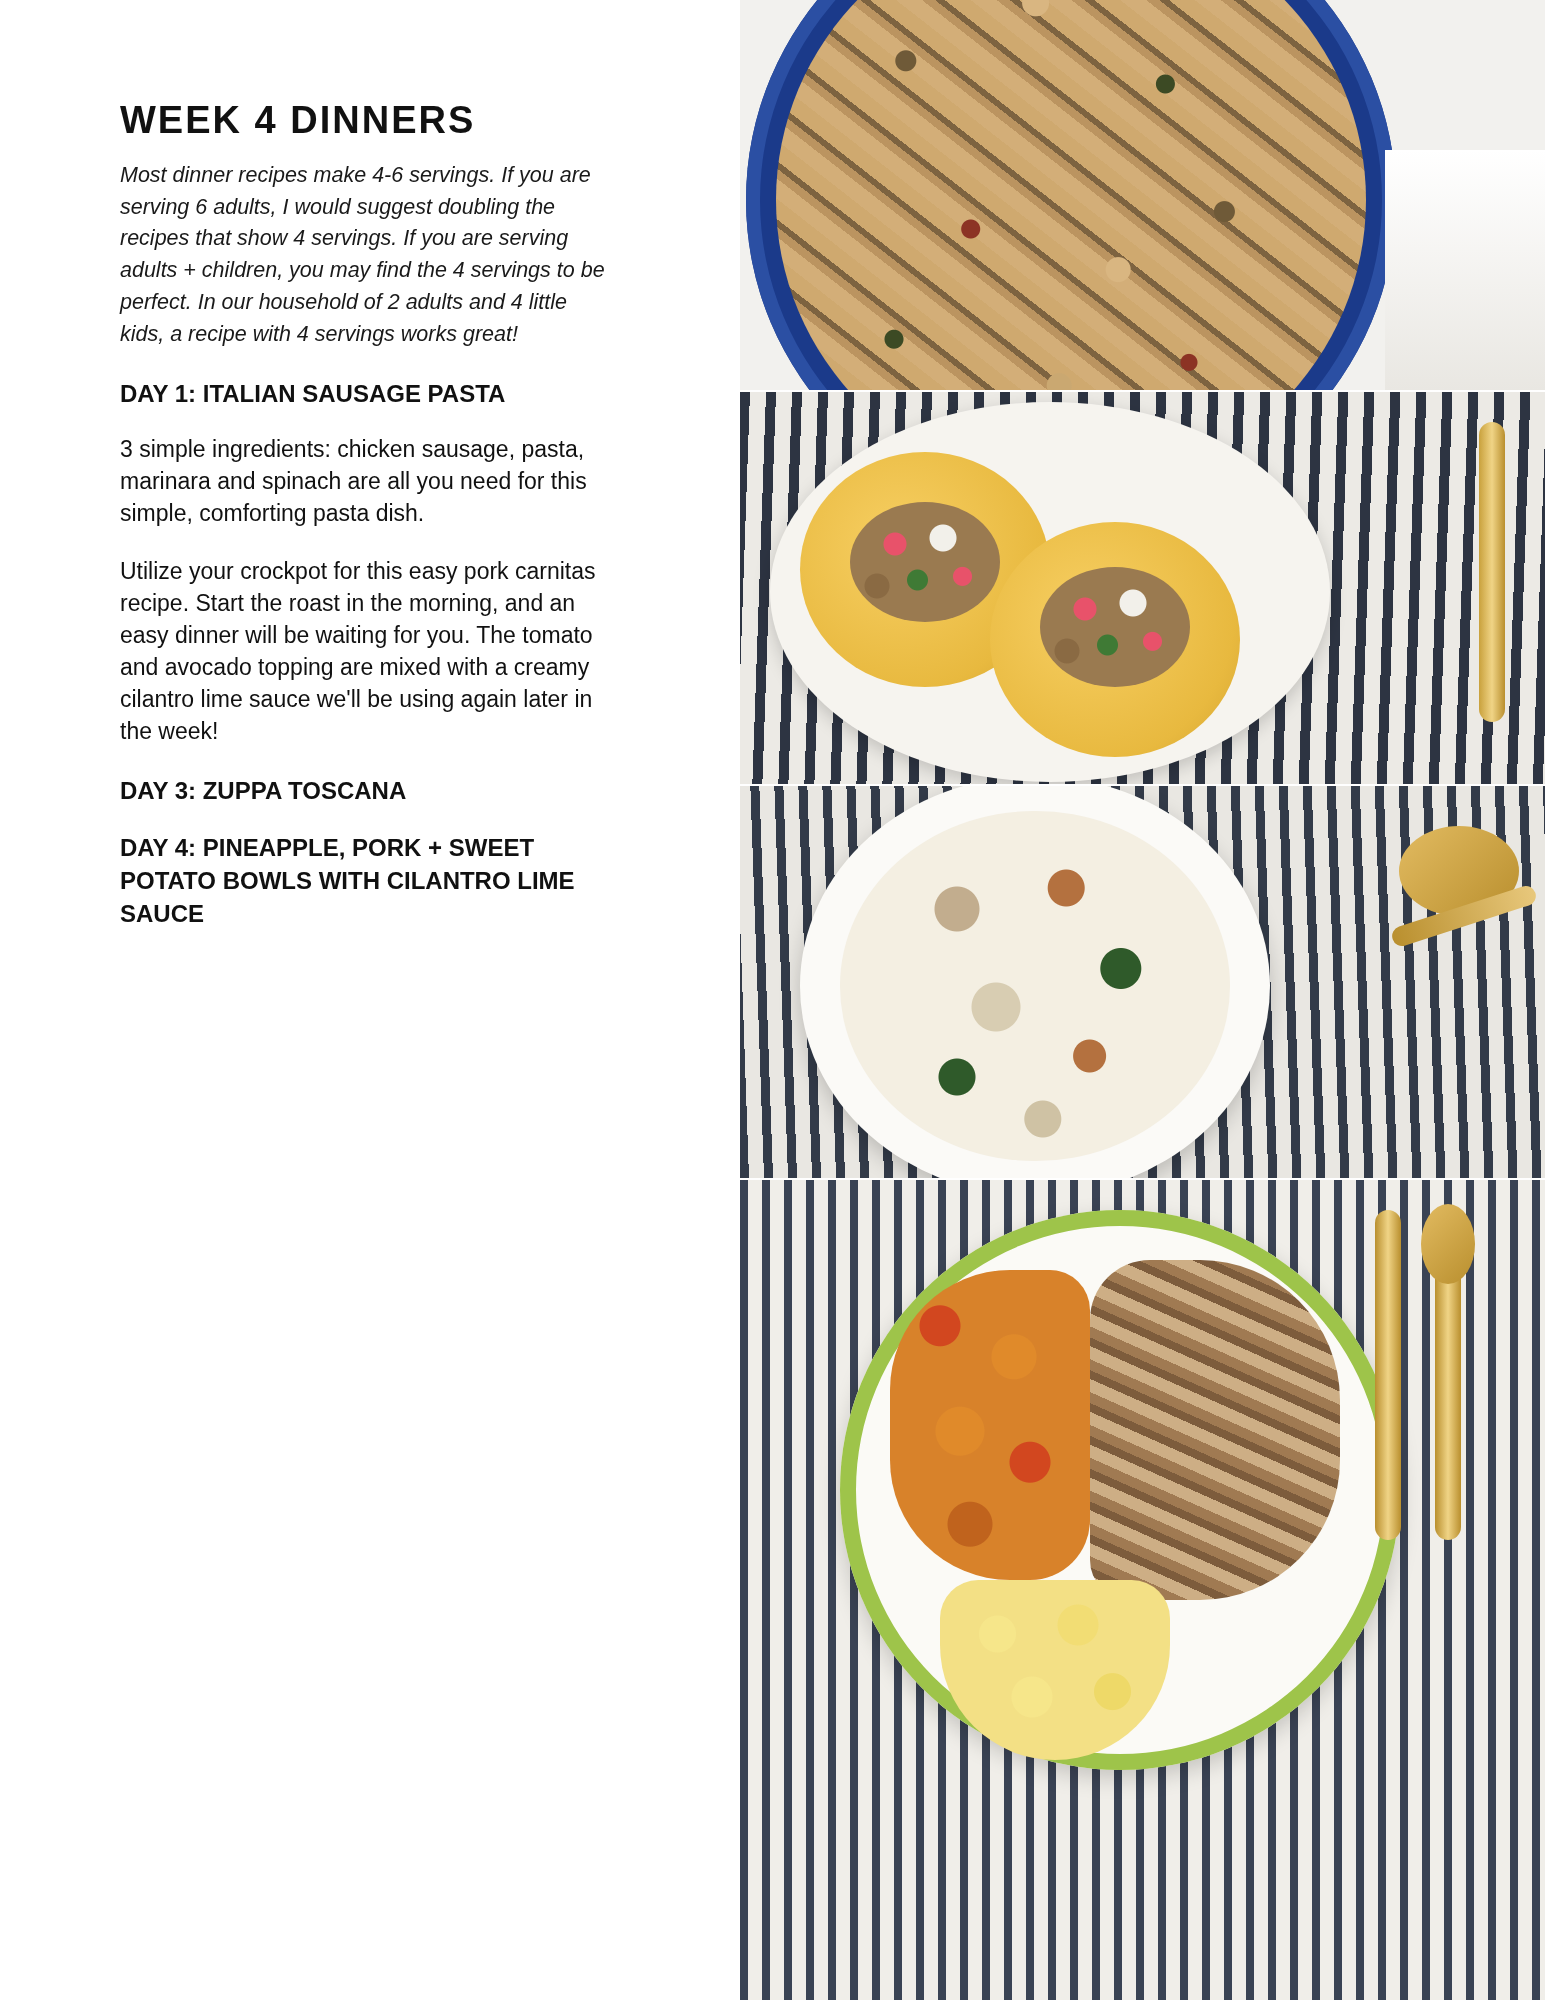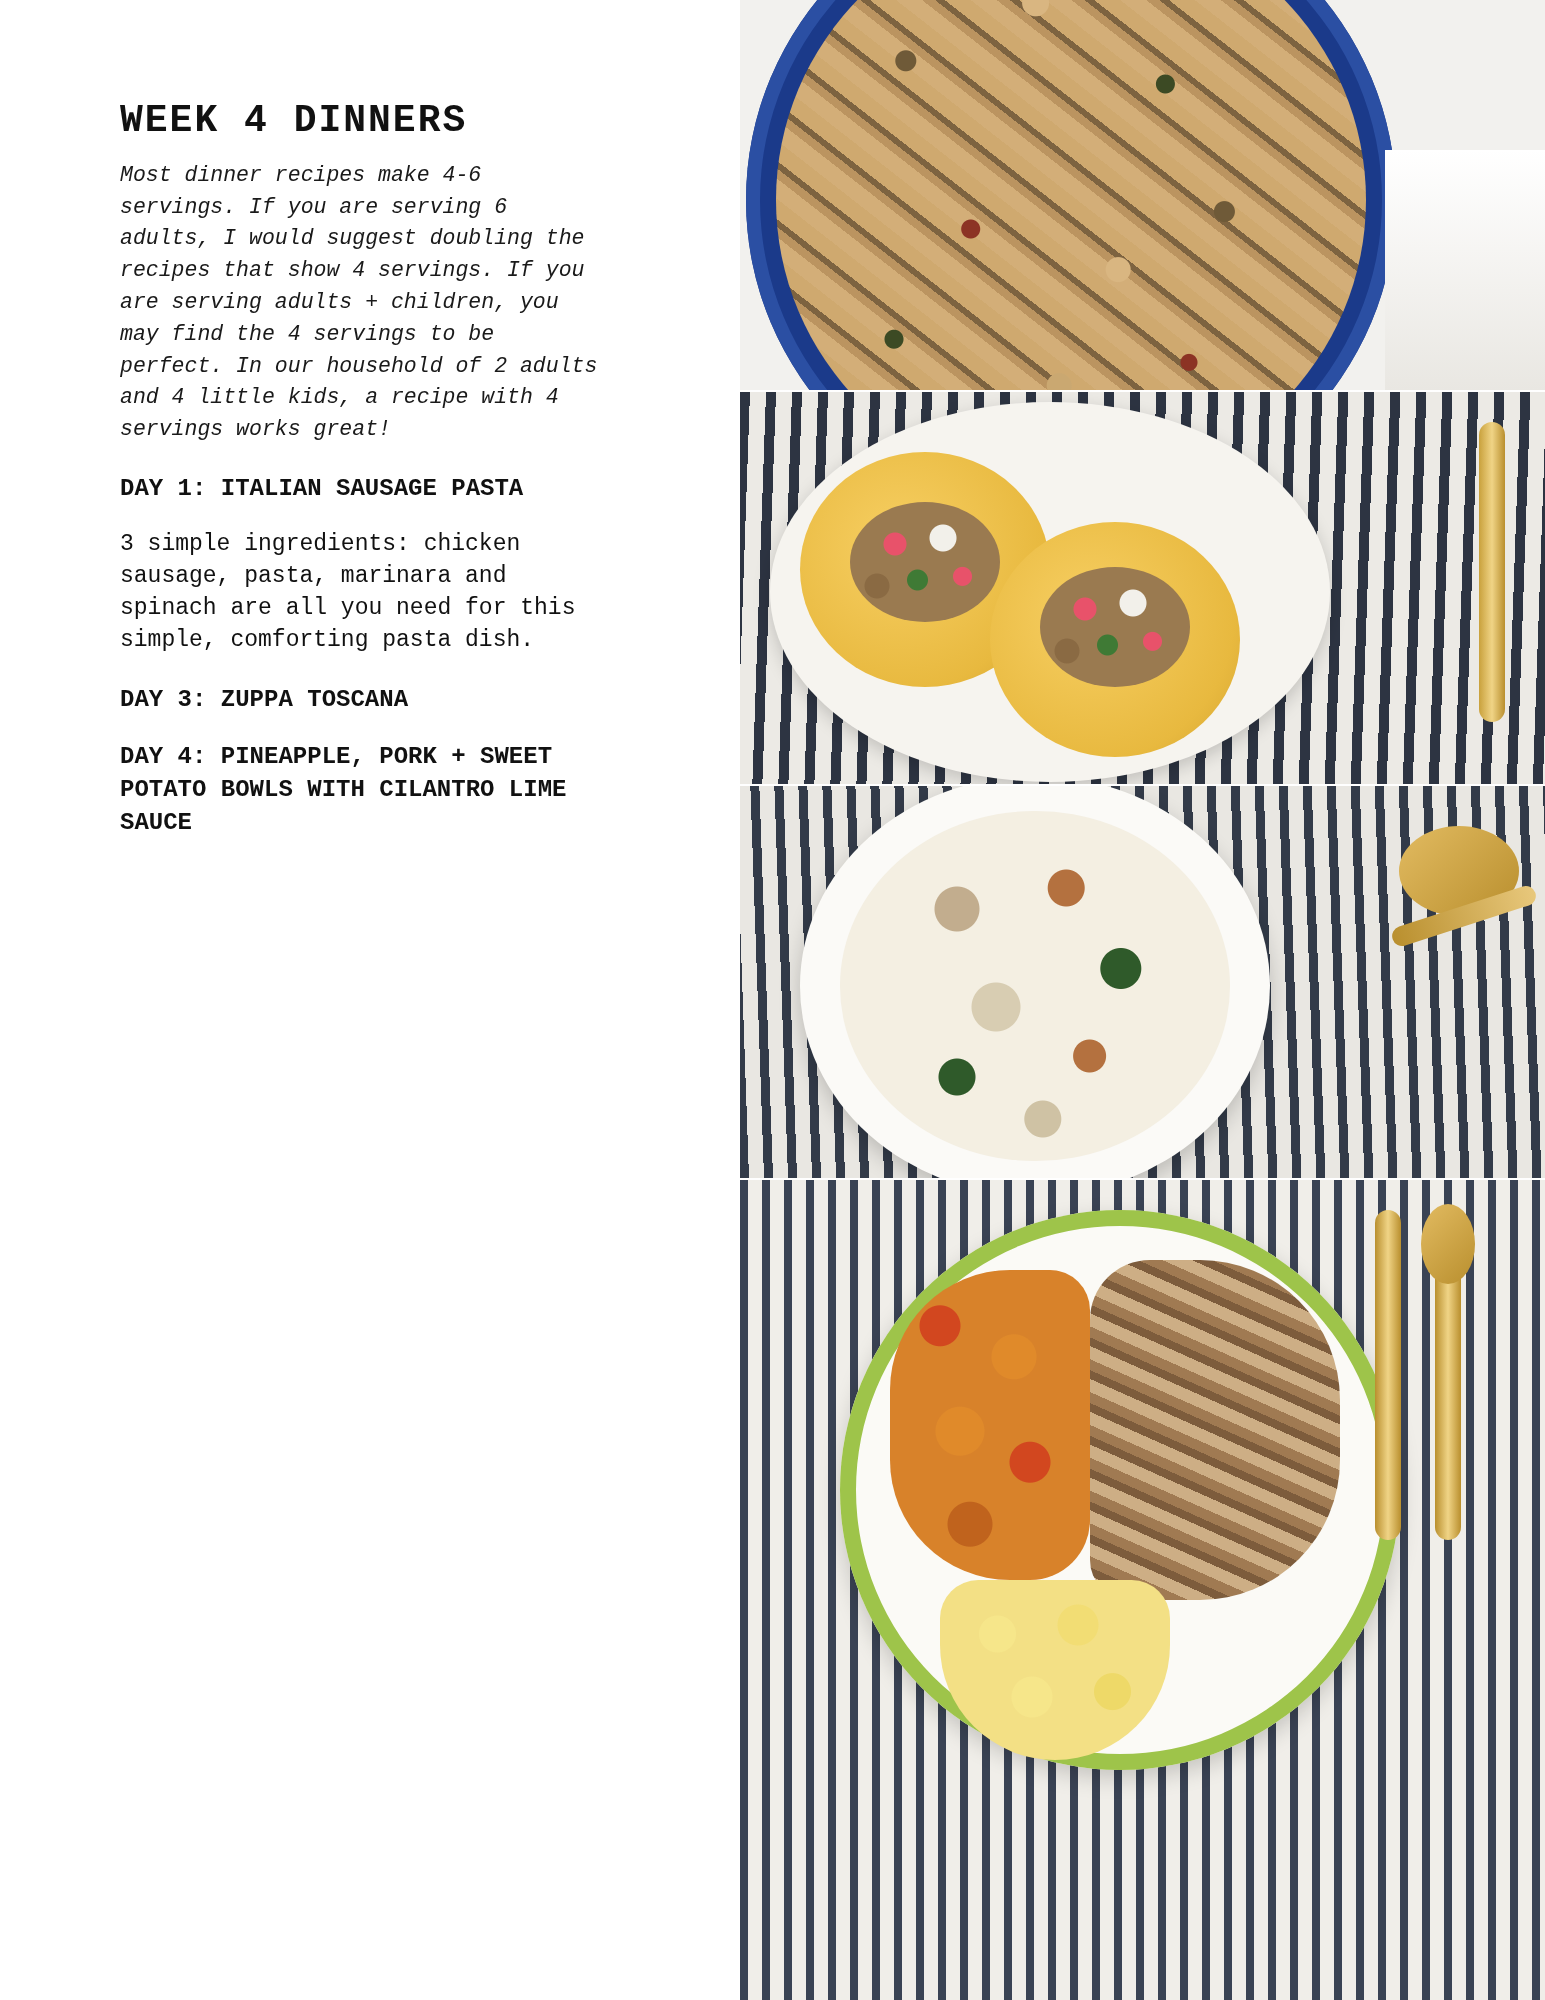--- a/index.html
+++ b/index.html
@@ -6,21 +6,21 @@
     margin: 0;
     padding: 0;
     background: #ffffff;
   }
   .page {
     position: relative;
     width: 1545px;
     height: 2000px;
     background: #ffffff;
     overflow: hidden;
-    font-family: Liberation Mono, monospace;
+    font-family: Liberation Sans, sans-serif;
   }
 
   
   .text-col {
     position: absolute;
     left: 120px;
     top: 100px;
     width: 490px;
   }
 
@@ -283,20 +283,21 @@
 
   <div class="text-col">
 
     <h1 class="doc-title">WEEK 4 DINNERS</h1>
 
     <p class="intro">Most dinner recipes make 4-6 servings. If you are serving 6 adults, I would suggest doubling the recipes that show 4 servings.  If you are serving adults + children, you may find the 4 servings to be perfect.  In our household of 2 adults and 4 little kids, a recipe with 4 servings works great!</p>
 
     <h2 class="day-heading">DAY 1: ITALIAN SAUSAGE PASTA</h2>
     <p class="day-body">3 simple ingredients: chicken sausage, pasta, marinara and spinach are all you need for this simple, comforting pasta dish.</p>
 
+    <p class="day-body">Utilize your crockpot for this easy pork carnitas recipe.  Start the roast in the morning, and an easy dinner will be waiting for you.  The tomato and avocado topping are mixed with a creamy cilantro lime sauce we'll be using again later in the week!</p>
 
     <h2 class="day-heading">DAY 3: ZUPPA TOSCANA</h2>
 
     <h2 class="day-heading">DAY 4: PINEAPPLE, PORK + SWEET POTATO BOWLS WITH CILANTRO LIME SAUCE</h2>
 
   </div>
 
   <div class="photo-col">
 
     <div class="photo p1">

